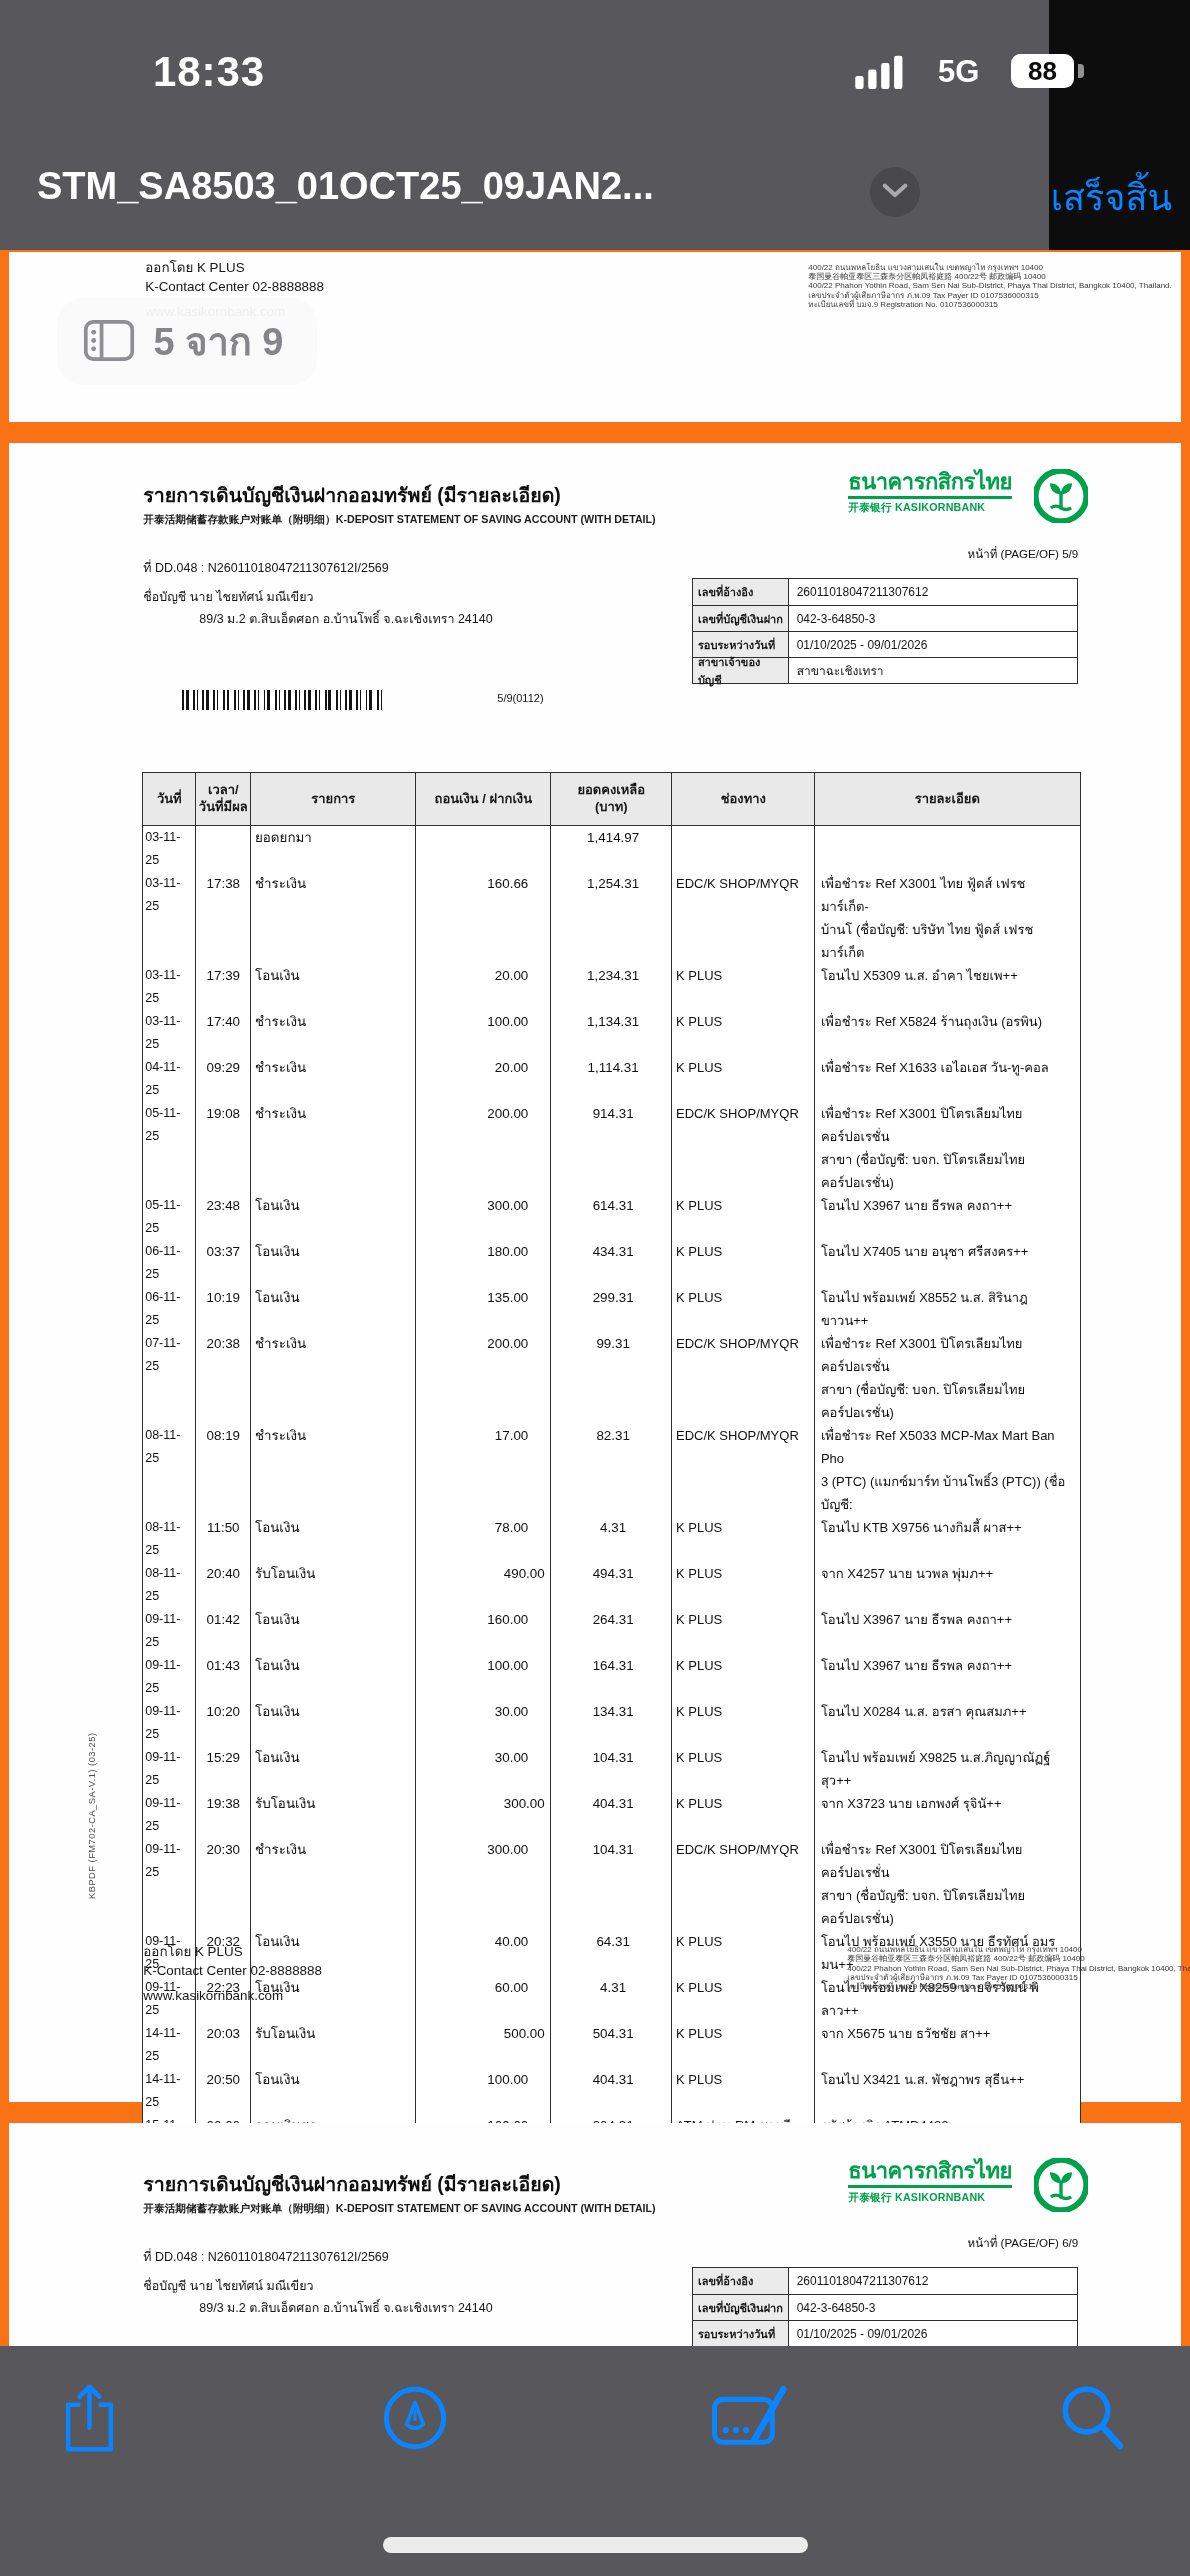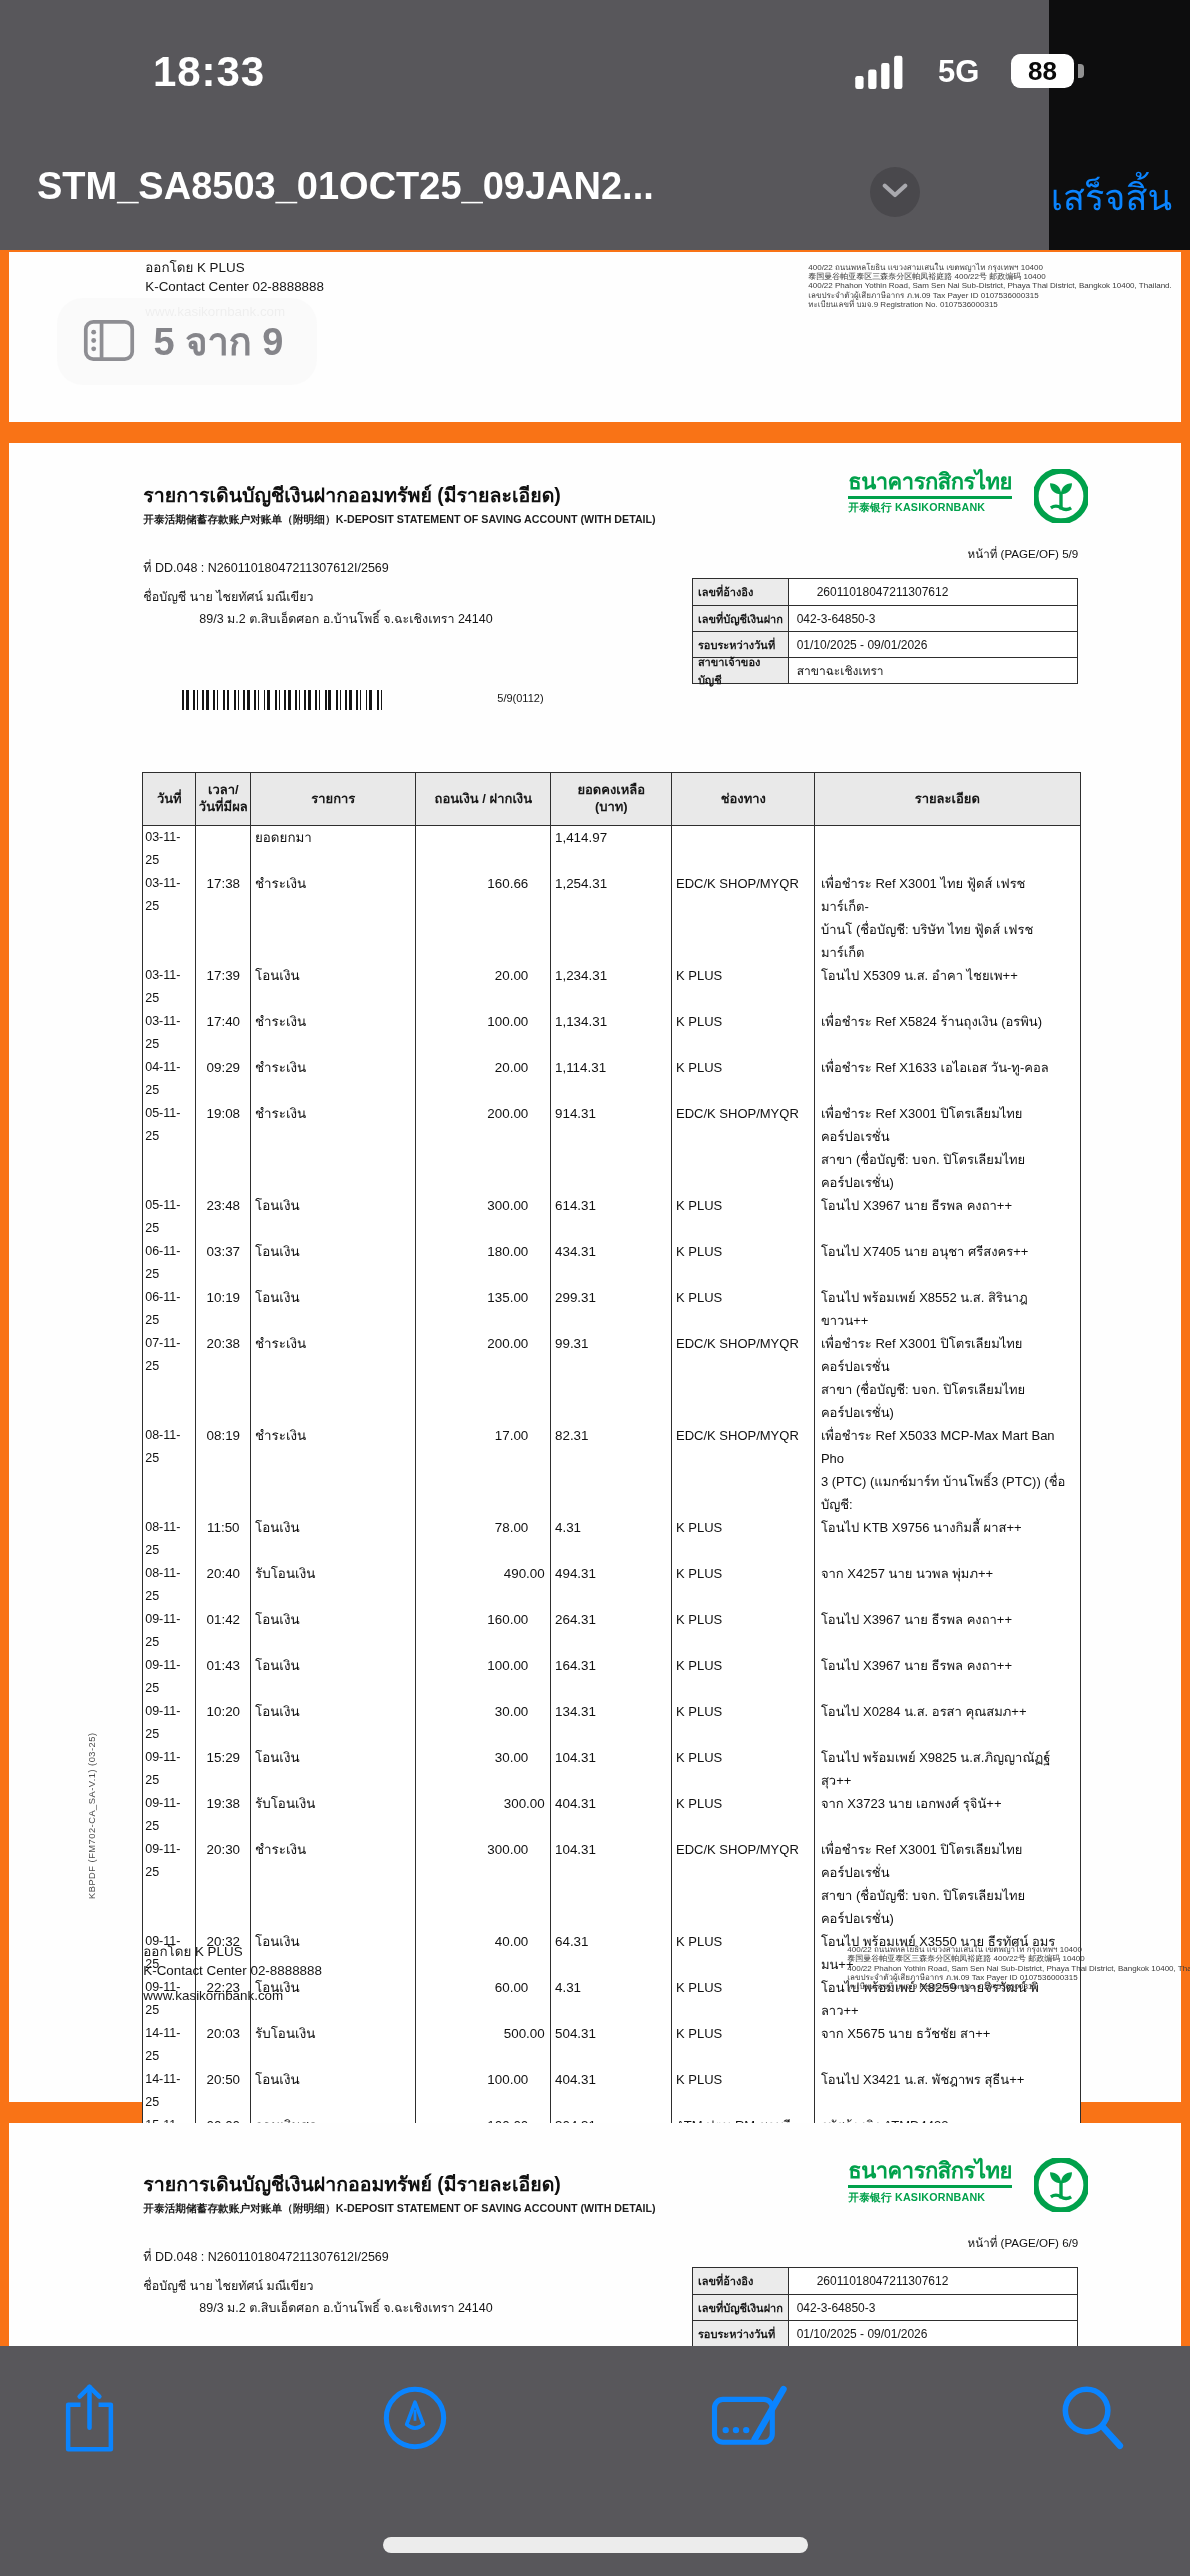--- a/index.html
+++ b/index.html
@@ -49,21 +49,21 @@
   .bank-th{font-size:22px;font-weight:700;color:#00A14B;line-height:25px;letter-spacing:-0.5px;}
   .bank-rule{height:2.8px;background:#00A14B;margin:1.9px 0 2.8px 0;}
   .bank-intl{font-size:10.7px;font-weight:700;color:#00A14B;letter-spacing:0.2px;}
   .st-pageof{position:absolute;left:872px;top:102px;width:197px;text-align:right;font-size:11.6px;color:#101010;}
   .st-docno{position:absolute;left:134px;top:115px;font-size:12.5px;}
   .st-acct{position:absolute;left:134px;top:144px;font-size:12.5px;}
   .st-acct-addr{position:absolute;left:190px;top:166px;font-size:12.5px;}
 
   .info-table{position:absolute;left:683px;top:135px;width:386px;border:1.9px solid #2e2e2e;background:#fff;}
   .info-row{display:flex;height:26px;border-top:0.9px solid #2e2e2e;}
-  .info-row:first-child{border-top:none;gap:20px;}
+  .info-row:first-child{border-top:none;}
   .info-label{width:96px;background:#EBEBEB;border-right:0.9px solid #2e2e2e;font-size:11px;
     font-weight:700;padding:0 4.6px;display:flex;align-items:center;}
   .info-value{flex:1;font-size:12px;padding:0 7.4px;display:flex;align-items:center;}
 
   .barcode{position:absolute;left:173px;top:247px;width:202px;height:20.4px;
     background:repeating-linear-gradient(90deg,#141414 0 1.9px,#fff 1.9px 3.7px,#141414 3.7px 6.5px,#fff 6.5px 11px,
       #141414 11px 13px,#fff 13px 15px,#141414 15px 16px,#fff 16px 20.4px);}
   .barcode-label{position:absolute;left:488px;top:249px;font-size:11px;}
 
   
@@ -73,21 +73,21 @@
   .th{display:flex;align-items:center;justify-content:center;text-align:center;font-size:13px;
     font-weight:700;height:52px;border-right:0.9px solid #2e2e2e;white-space:pre-line;line-height:16.7px;padding:0 1.9px;}
   .th:last-child{border-right:none;}
   .tcell{border-right:0.9px solid #2e2e2e;font-size:13.4px;line-height:23px;white-space:pre-line;
     padding:0 3.7px;color:#111;overflow:hidden;}
   .tcell:last-child{border-right:none;}
   .c-date{font-size:12.5px;padding:0 1.9px;}
   .c-time{text-align:center;}
   .c-amt{text-align:right;padding-right:22px;}
   .c-amt.dep{padding-right:5.6px;}
-  .c-bal{text-align:left;padding-right:0;}
+  .c-bal{text-align:center;padding-right:0;}
   .c-chan{font-size:13px;}
   .c-det{font-size:13px;padding:0 5.6px;}
 
   .p5-footer{position:absolute;left:134px;top:1500px;}
   .p5-addr{position:absolute;left:838px;top:1502px;}
   .side-code{position:absolute;left:78px;top:1456px;transform-origin:0 0;transform:rotate(-90deg);
     font-size:9.3px;color:#4a4a4a;letter-spacing:0.5px;white-space:nowrap;}
 
   .pg6-wrap{position:absolute;top:9.3px;left:0;width:100%;height:213px;}
 

